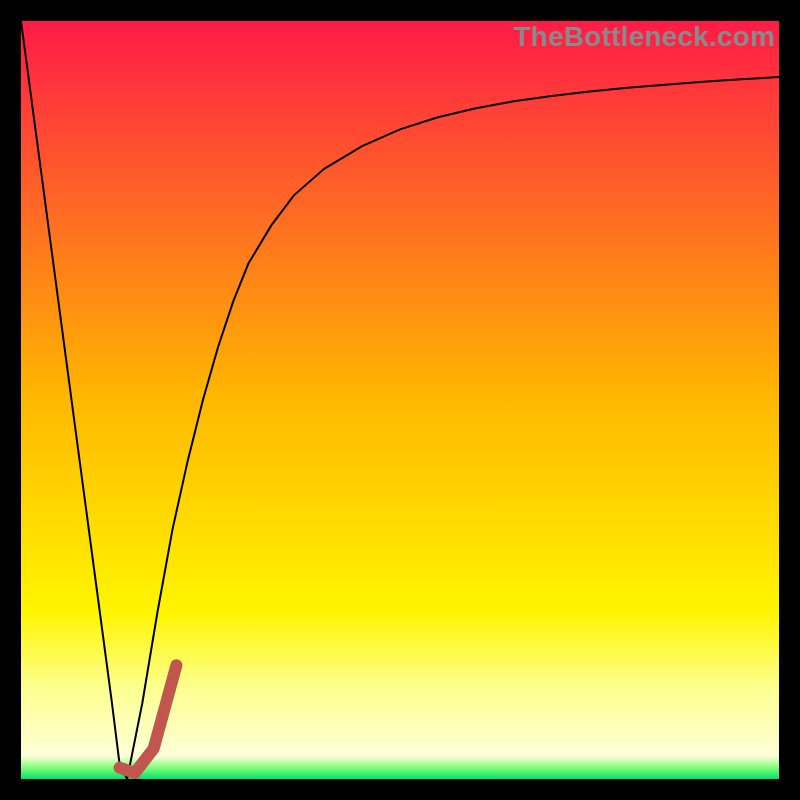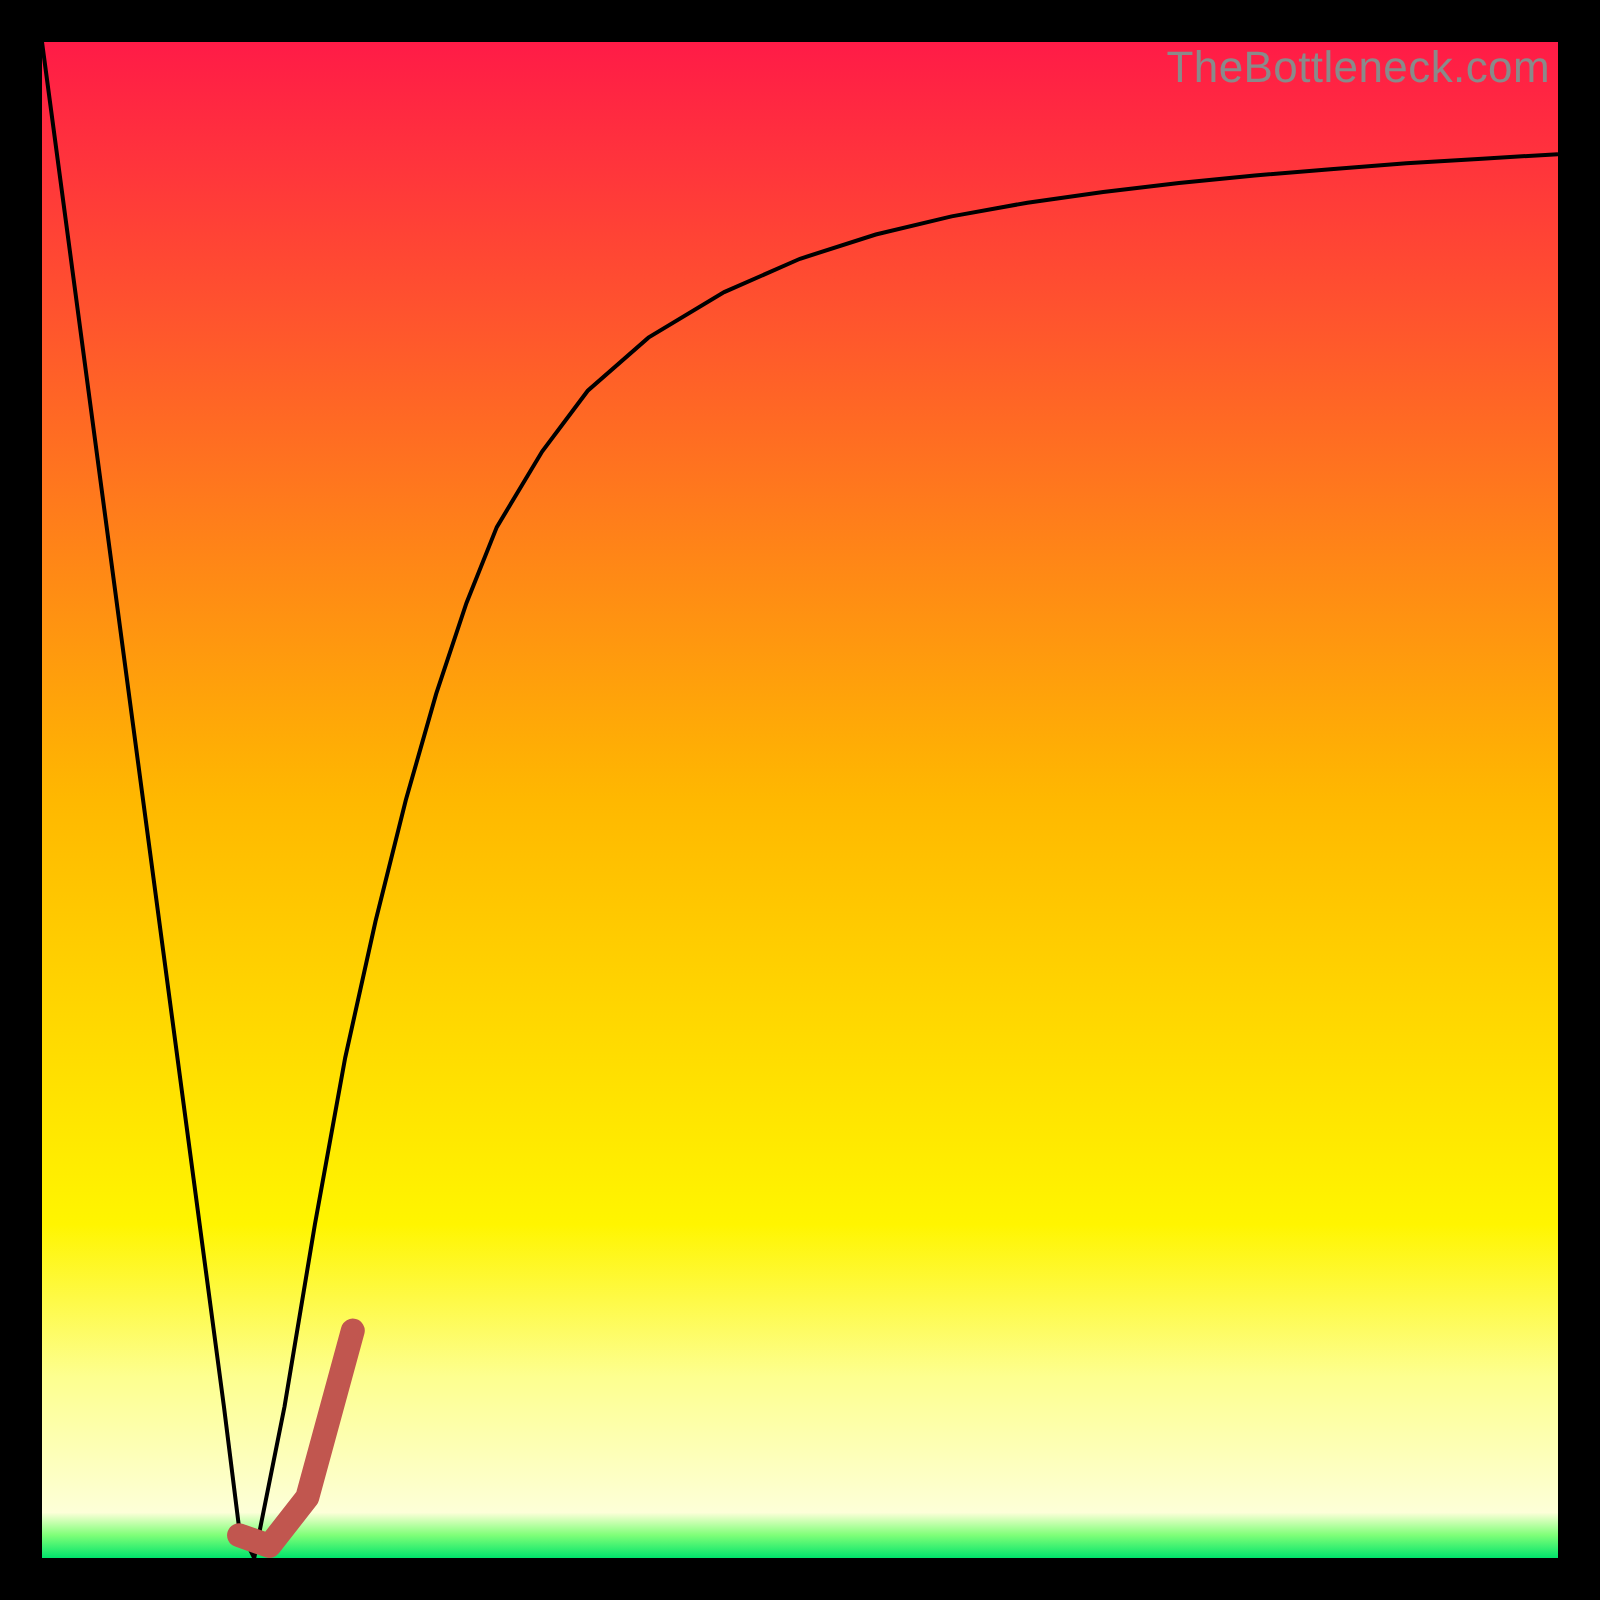--- a/index.html
+++ b/index.html
@@ -24,22 +24,22 @@
     top: 21px;
     width: 758px;
     height: 758px;
     overflow: hidden;
   }
   .watermark {
     position: absolute;
     top: 0px;
     right: 4px;
     font-family: Arial, Helvetica, sans-serif;
-    font-size: 22px;
-    font-weight: 400;
+    font-size: 28px;
+    font-weight: 700;
     color: #8a8a8a;
     letter-spacing: 0.2px;
   }
   svg {
     display: block;
   }
 </style>
 </head>
 <body>
 

